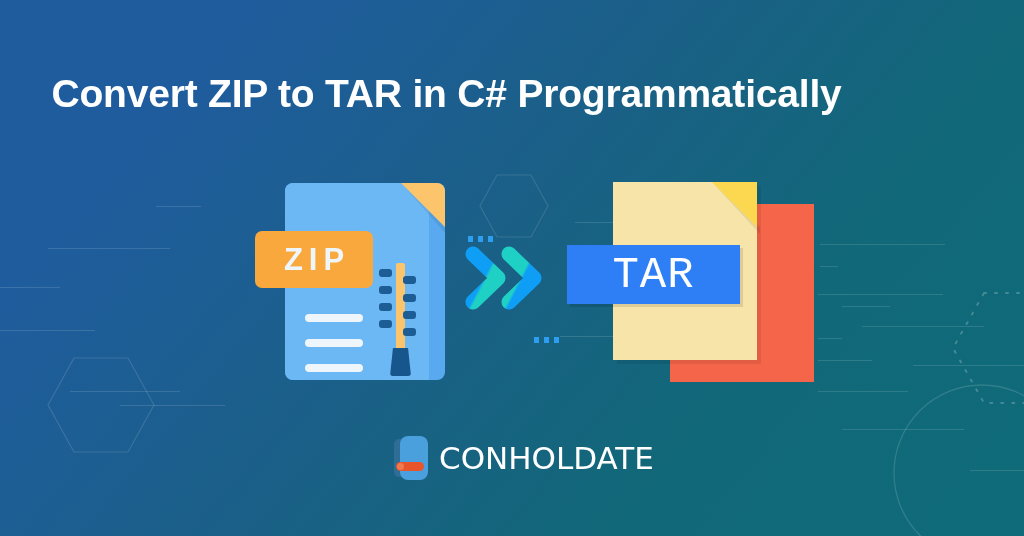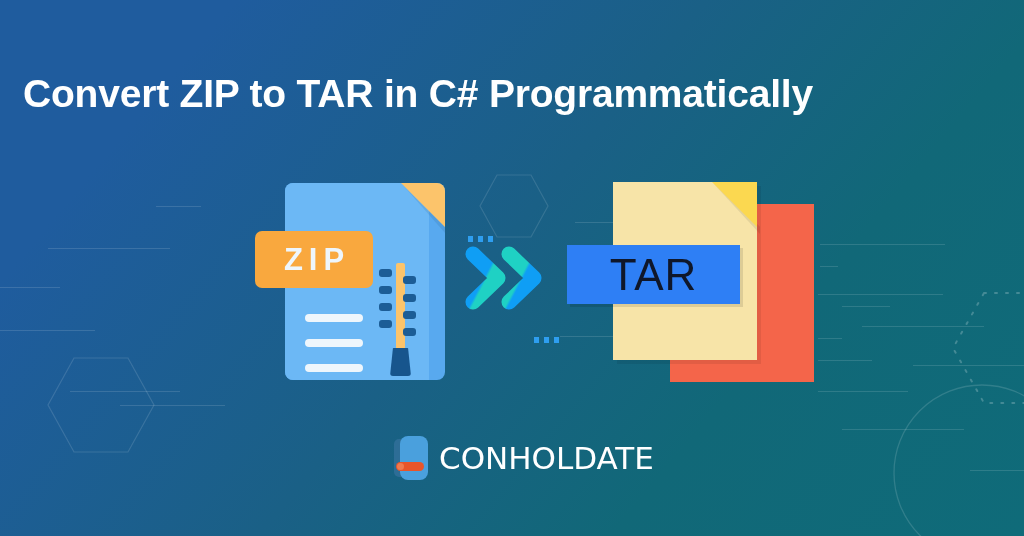--- a/index.html
+++ b/index.html
@@ -32,26 +32,27 @@
     background: rgba(255,255,255,0.13);
   }
   .hex-outline svg, .circ-outline svg { display: block; }
 
   
   #title {
     position: absolute;
     top: 46px;
     left: 0;
     width: 813px;
-    text-align: right;
+    text-align: center;
     color: #ffffff;
     font-size: 39px;
     font-weight: bold;
     letter-spacing: -0.2px;
     line-height: 1.15;
+    padding-left: 40px;
   }
 
   
   #zip-doc {
     position: absolute;
     left: 246px;
     top: 183px;
     width: 160px;
     height: 197px;
     margin-left: 39px;
@@ -214,28 +215,28 @@
     height: 59px;
     background: rgba(0,0,0,0.10);
   }
   .tar-banner {
     position: absolute;
     left: -46px;
     top: 63px;
     width: 173px;
     height: 59px;
     background: #2e7ff5;
-    color: #0f172a;
+    color: #ffffff;
     font-size: 44px;
     font-weight: normal;
     letter-spacing: 1px;
     display: flex;
     align-items: center;
     justify-content: center;
-    font-family: Liberation Sans, sans-serif;
+    font-family: Liberation Mono, monospace;
   }
 
   
   #logo {
     position: absolute;
     left: 394px;
     top: 436px;
     display: flex;
     align-items: center;
     gap: 9px;

